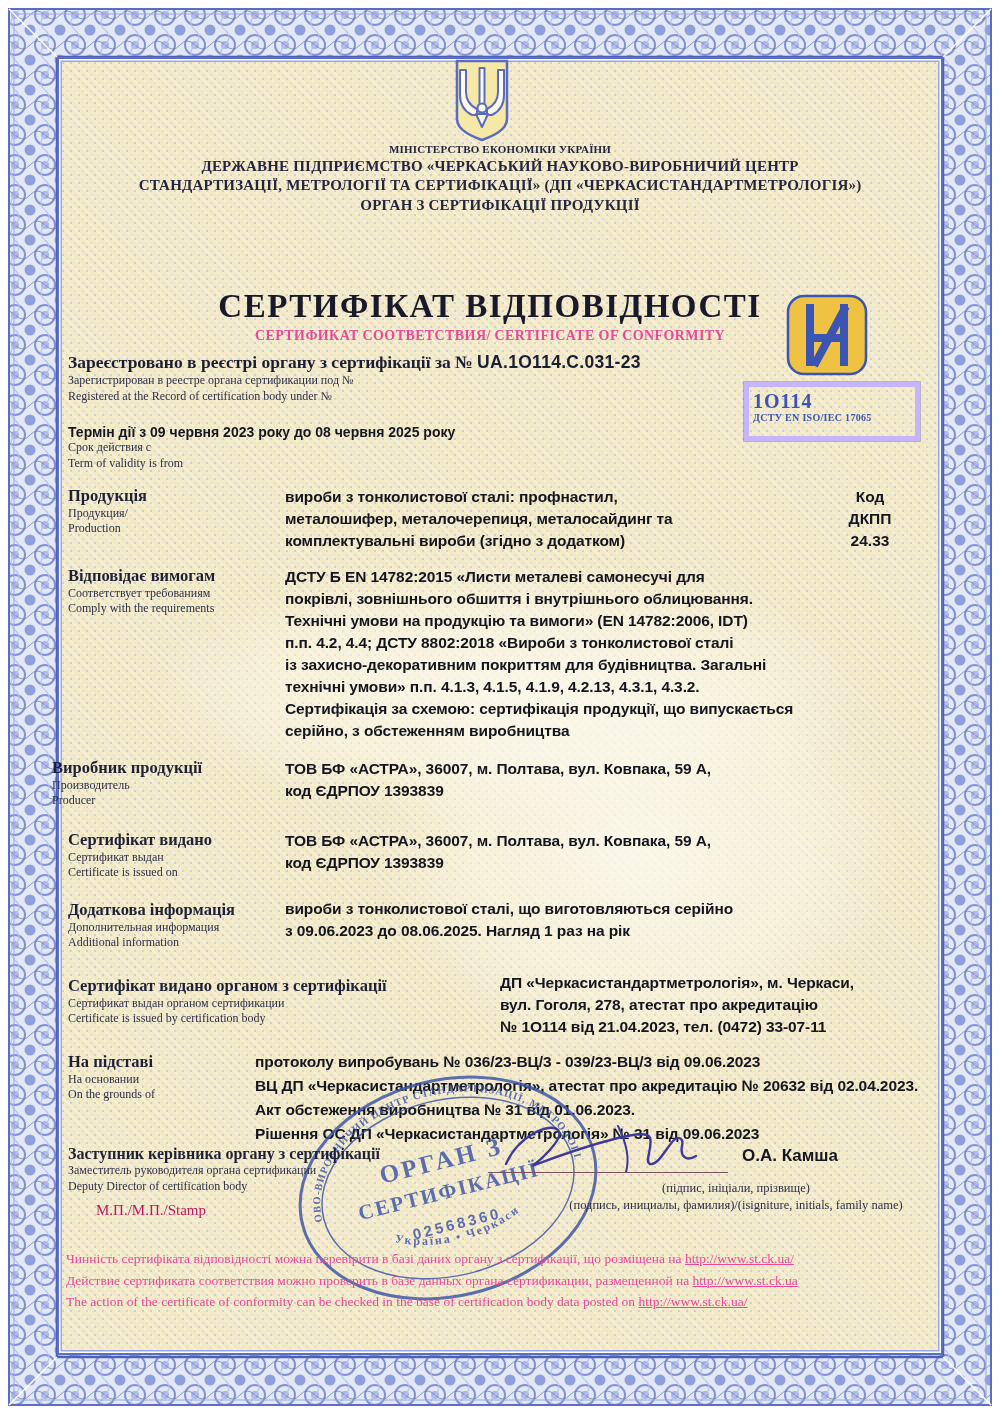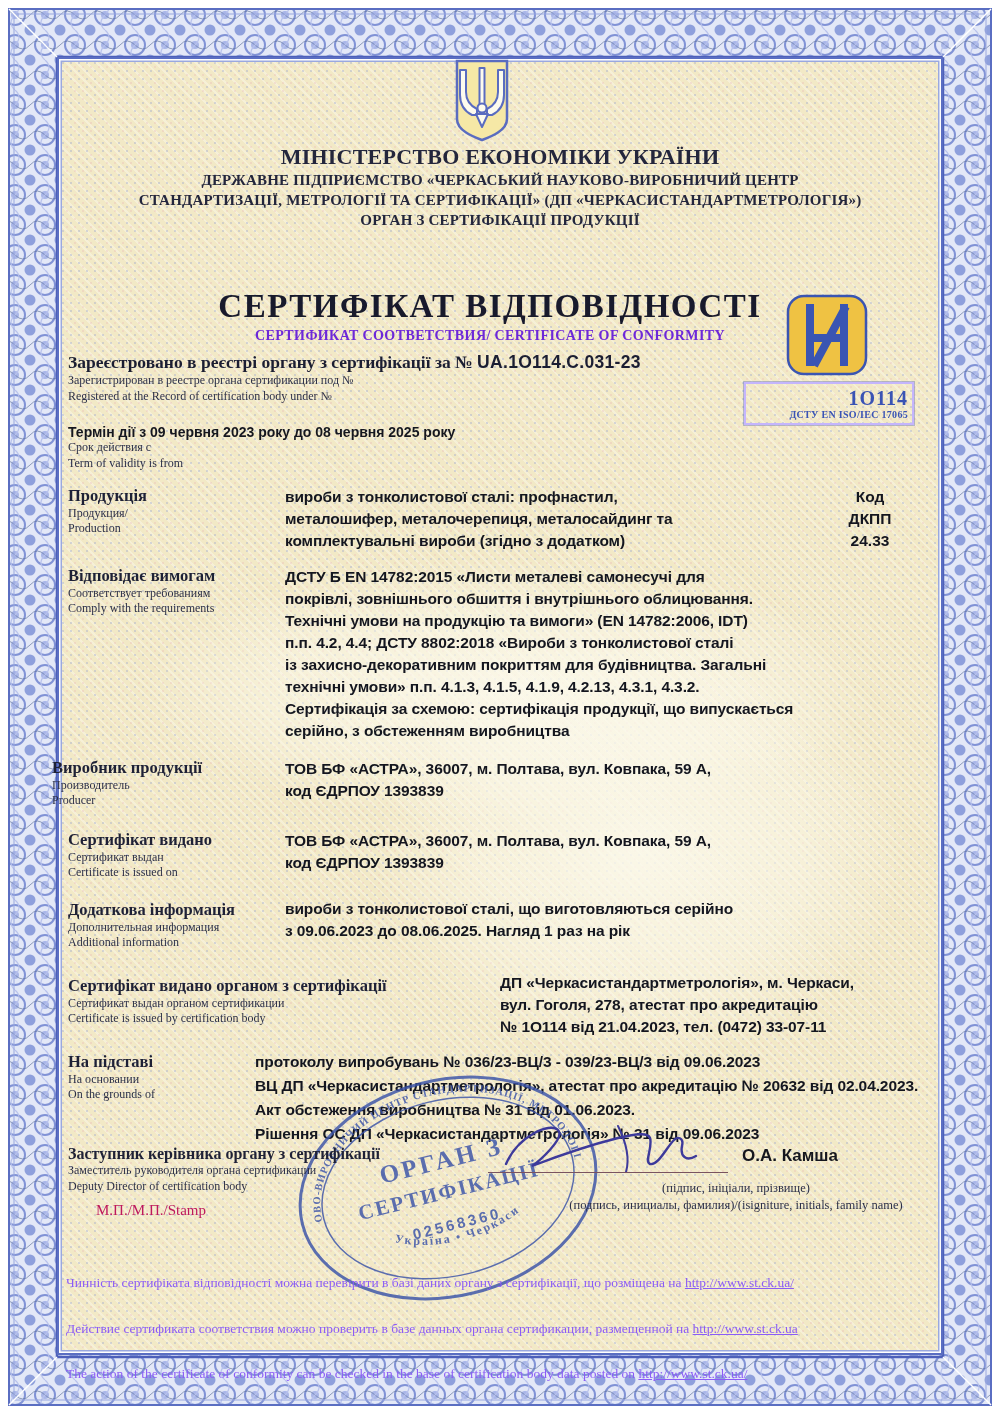--- a/index.html
+++ b/index.html
@@ -18,38 +18,38 @@
     background-size:8px 8px,8px 8px,auto;
     background-position:0 0,4px 4px,0 0;
     border:2.5px solid #5a6ec2;
     box-shadow: inset 0 0 0 1.5px #ffffff, inset 0 0 0 3px #9aa8df;
   }
   .blob{position:absolute;border-radius:50%;pointer-events:none;
     background:radial-gradient(ellipse at center, rgba(252,250,238,.85) 0%, rgba(252,250,238,.45) 45%, transparent 72%);}
   .abs{position:absolute;}
   .center{text-align:center;}
   .ministry{font-weight:bold;font-size:15px;line-height:1.32;letter-spacing:.2px;color:#23263c;}
-  .ministry .first{font-size:22px;}
+  .ministry .first{font-size:11px;}
   .doc-title{font-size:33px;font-weight:bold;letter-spacing:1.5px;color:#181a2c;margin:0;}
-  .doc-sub{font-size:14px;font-weight:bold;letter-spacing:.4px;color:#6d28d9;margin-top:3px;}
+  .doc-sub{font-size:14px;font-weight:bold;letter-spacing:.4px;color:#ec4899;margin-top:3px;}
   .reg-line{font-size:17.5px;font-weight:bold;color:#1b1e32;}
   .reg-line .num{font-family:"Liberation Sans",sans-serif;letter-spacing:.3px;}
   .sub-small{font-size:12px;line-height:1.3;color:#2c3048;}
   .validity-line{font-family:"Liberation Sans",sans-serif;font-weight:bold;font-size:14px;color:#15171f;}
   .row-label .main{font-size:16.5px;font-weight:bold;color:#1e2136;line-height:1.2;}
   .row-label .sub{font-size:12px;line-height:1.28;color:#2c3048;}
   .val{font-family:"Liberation Sans",sans-serif;font-weight:bold;font-size:15.5px;
        line-height:1.42;color:#14161f;white-space:pre-line;letter-spacing:-.1px;}
   .code-box{font-family:"Liberation Sans",sans-serif;font-weight:bold;font-size:15.5px;
        line-height:1.42;color:#14161f;text-align:center;}
-  .naau-box{border:2px solid #c4b5fd;box-shadow:0 0 0 1px rgba(60,79,174,.35);
-       text-align:right;color:#3a53b4;padding:3px 4px 2px;background:transparent;}
+  .naau-box{border:5px solid #c4b5fd;box-shadow:0 0 0 1px rgba(60,79,174,.35);
+       text-align:left;color:#3a53b4;padding:3px 4px 12px;background:transparent;}
   .naau-box .code{font-size:20px;font-weight:bold;letter-spacing:1px;line-height:1.1;}
   .naau-box .std{font-size:10px;font-weight:bold;letter-spacing:.3px;line-height:1.2;}
-  .footer-line{font-size:13.5px;line-height:1.6;color:#8b5cf6;margin-top:24px;}
+  .footer-line{font-size:13.5px;line-height:1.6;color:#ec4899;}
   .footer-line .url{text-decoration:underline;}
   .sig-line{height:0;border-top:1.5px solid #7a5360;}
   .mp{font-size:15px;color:#be185d;}
   .name{font-family:"Liberation Sans",sans-serif;font-weight:bold;font-size:17px;color:#15171f;}
   .caption{font-size:12.5px;color:#2c3048;line-height:1.35;}
 </style>
 </head>
 <body>
 
 <div class="page">

